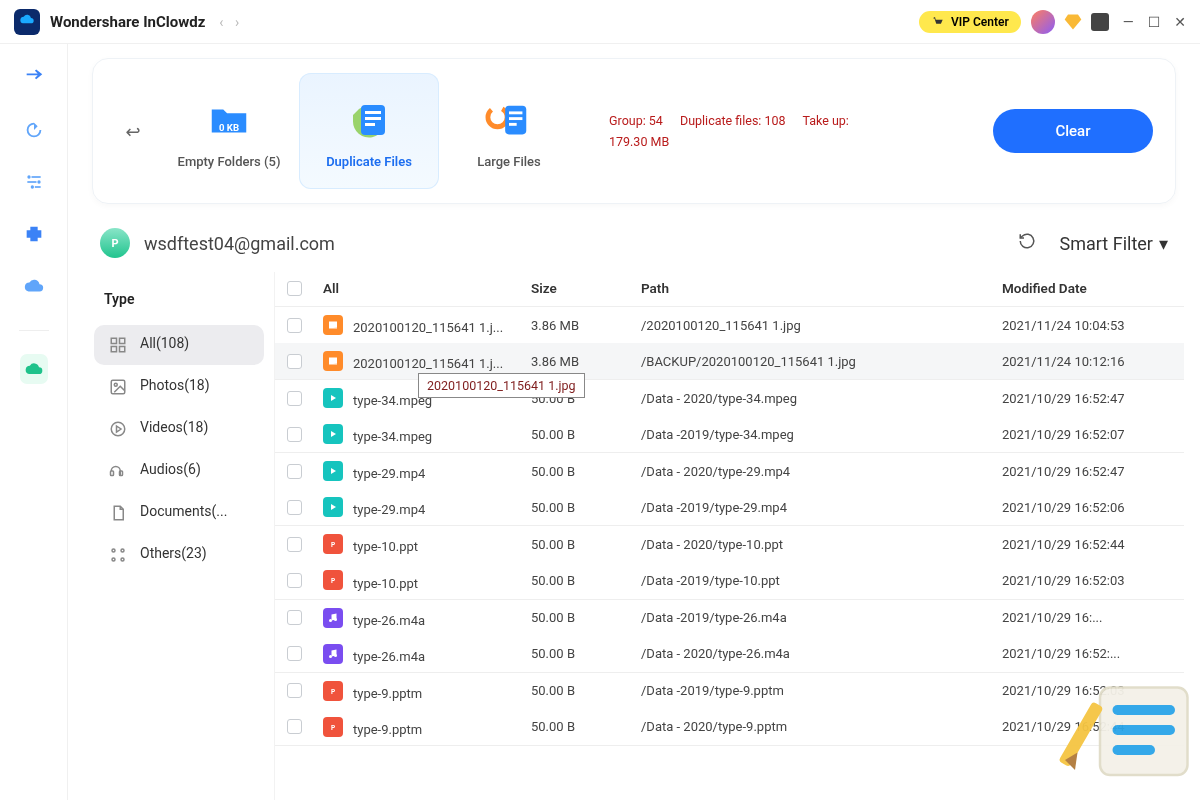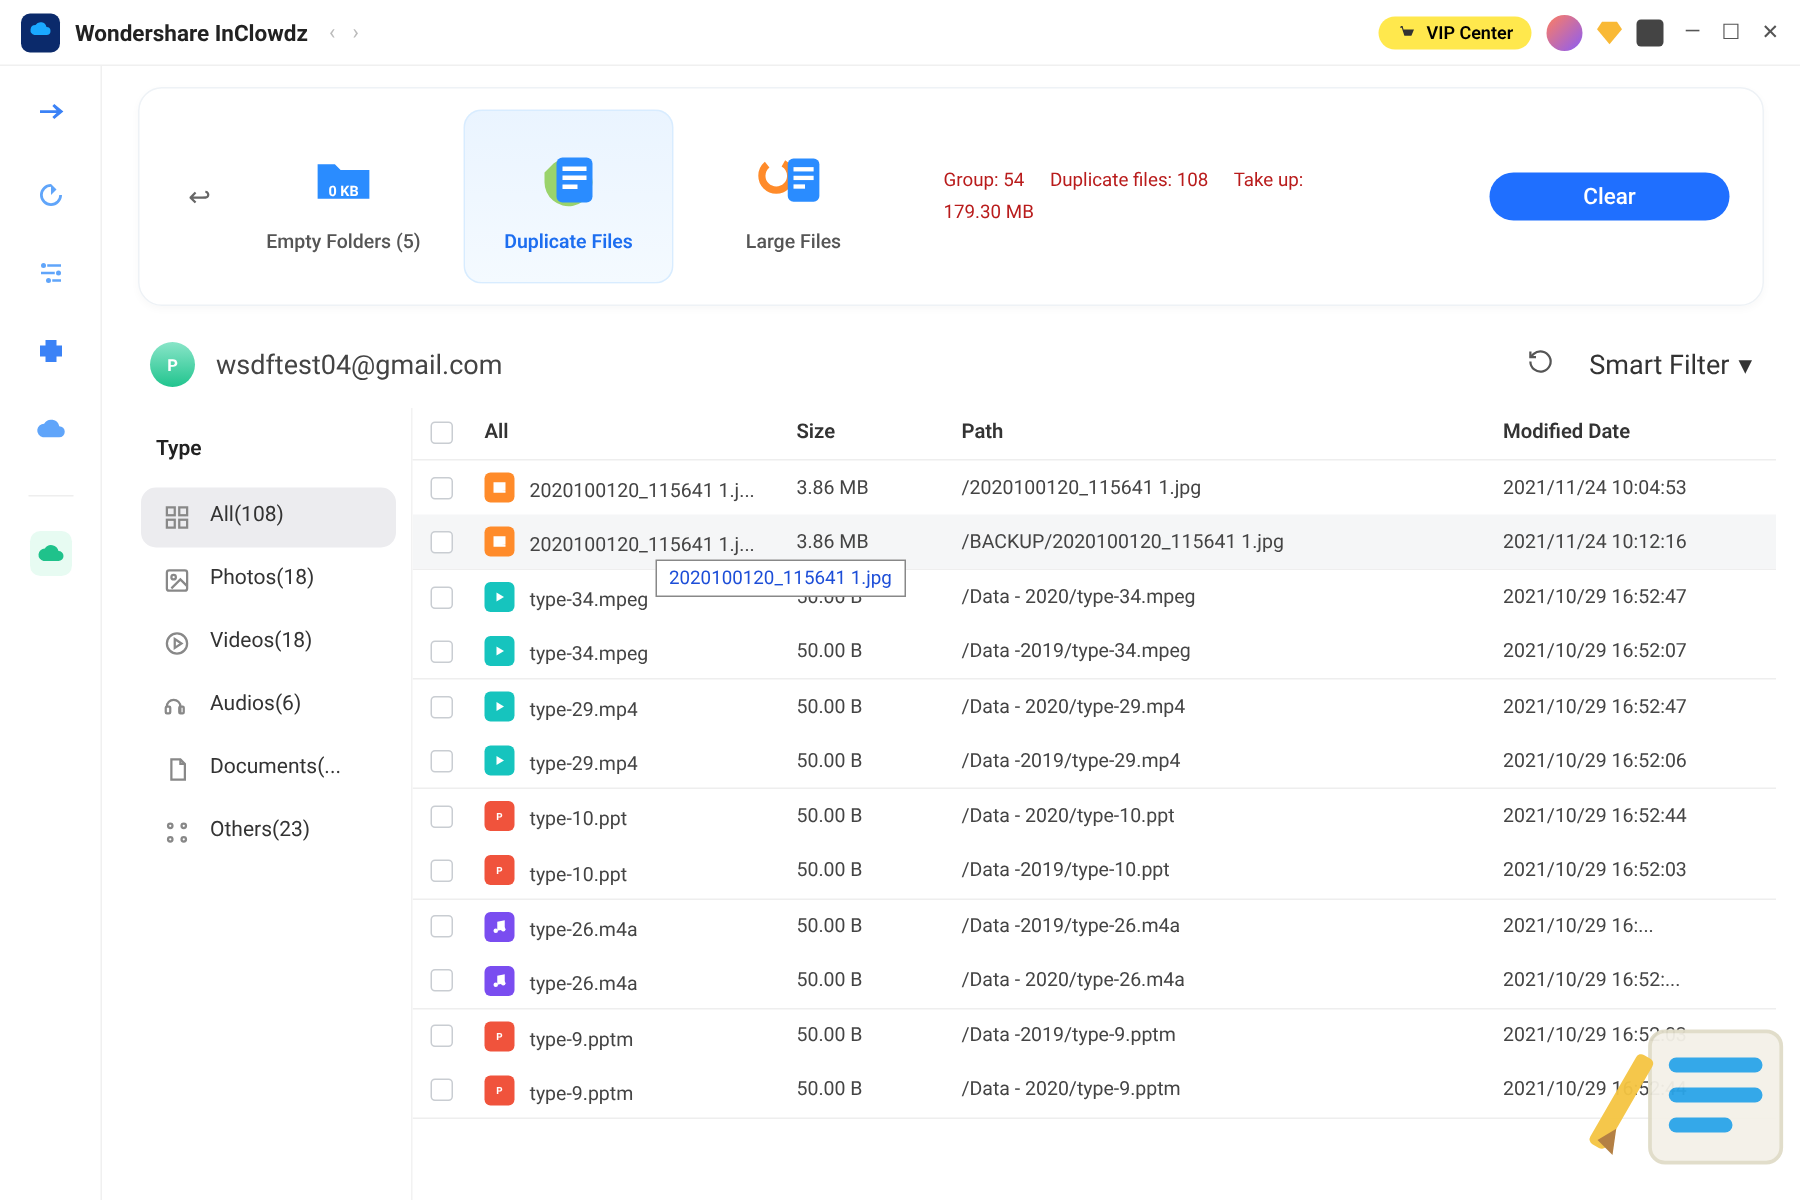--- a/index.html
+++ b/index.html
@@ -24,29 +24,29 @@
 .body-wrap { display:flex; height: calc(100% - 44px); }
 .left-rail { width: 68px; border-right: 1px solid #f0f0f0; padding-top: 20px; display:flex; flex-direction:column; align-items:center; gap: 24px; }
 .rail-icon { width: 28px; height: 28px; display:flex; align-items:center; justify-content:center; cursor:pointer;}
 .rail-sep { width: 30px; height:1px; background:#eee; margin-top:6px;}
 
 .main { flex:1; padding: 14px 16px 0 16px; background:#fafafa; background:#fff; display:flex; flex-direction:column; }
 
 
 .topcard { border:1px solid #eef2f6; border-radius: 16px; box-shadow: 0 2px 6px rgba(0,0,0,0.03); padding: 14px 22px; display:flex; align-items:center; margin: 0 8px 18px 8px; }
 .back-btn { width:36px; height:36px; display:flex; align-items:center; justify-content:center; cursor:pointer; font-size:18px; color:#666;}
-.cards { display:flex; gap: 10px; margin-left: 8px; margin-right: 30px;}
+.cards { display:flex; margin-left: 8px; margin-right: 30px;}
 .card { width: 140px; height: 116px; border-radius: 12px; display:flex; flex-direction:column; align-items:center; justify-content:center; gap:6px; cursor:pointer;}
 .card.active { background: linear-gradient(#eaf4ff,#f4faff); box-shadow: inset 0 0 0 1px #d8ecff; }
 .card-label { font-size: 13px; color:#555; font-weight:500; }
 .card.active .card-label { color:#1d6ef0; font-weight:600; }
 .card-icon { width:60px; height:54px; display:flex; align-items:center; justify-content:center; }
 .stats { color:#b91c1c; font-size: 12.5px; line-height: 1.7; }
 .stats .row1 span { margin-right: 14px; }
-.clear-btn { margin-left: auto; background:#1f6fff; color:#fff; border:none; border-radius: 24px; width: 160px; height: 32px; font-size: 15px; font-weight:500; cursor:pointer;}
+.clear-btn { margin-left: auto; background:#1f6fff; color:#fff; border:none; border-radius: 24px; width: 160px; height: 44px; font-size: 15px; font-weight:500; cursor:pointer;}
 
 
 .account-row { display:flex; align-items:center; padding: 6px 16px 14px 16px; }
 .cloud-badge { width:30px; height:30px; border-radius:50%; background:linear-gradient(#89e5c8,#21c48e); display:flex; align-items:center; justify-content:center; color:#fff; font-size:11px; font-weight:700;}
 .account-email { margin-left: 14px; color:#444; font-size: 18px; }
 .acct-right { margin-left:auto; display:flex; align-items:center; gap: 24px; }
 .refresh-icon { cursor:pointer; color:#555;}
 .smart-filter { font-size:18px; color:#333; cursor:pointer; display:flex; align-items:center; gap:6px;}
 
 
@@ -72,21 +72,21 @@
 .row { display:flex; align-items:center; padding: 8px 12px; font-size:13px; color:#444; position:relative;}
 .row.hl { background:#f5f6f7; }
 .ficon { width:20px; height:20px; border-radius:4px; display:inline-flex; align-items:center; justify-content:center; margin-right:10px; flex-shrink:0;}
 .fname { overflow:hidden; text-overflow:ellipsis; white-space:nowrap; display:inline-block; vertical-align:middle;}
 .ftype-img { background:#ff8b2a; }
 .ftype-video { background:#16c4be; }
 .ftype-doc { background:#f0533c; }
 .ftype-audio { background:#7a4df0; }
 .ficon svg { width:12px; height:12px; fill:#fff; }
 
-.tooltip { position:absolute; left: 162px; top: 30px; border:1px solid #888; background:#fff; padding: 4px 8px; font-size:12.5px; color:#1d4ed8; z-index:5;}
+.tooltip { position:absolute; left: 143px; top: 30px; border:1px solid #888; background:#fff; padding: 4px 8px; font-size:12.5px; color:#7f1d1d; z-index:5;}
 
 .note-badge { position:absolute; right: 0; bottom: 0; width:150px; height:150px; pointer-events:none; opacity:0.95;}
 .note-badge svg { width:100%; height:100%; }
 
 ::-webkit-scrollbar { width:8px; }
 ::-webkit-scrollbar-thumb { background:#ddd; border-radius:4px; }
 </style>
 </head>
 <body>
 

